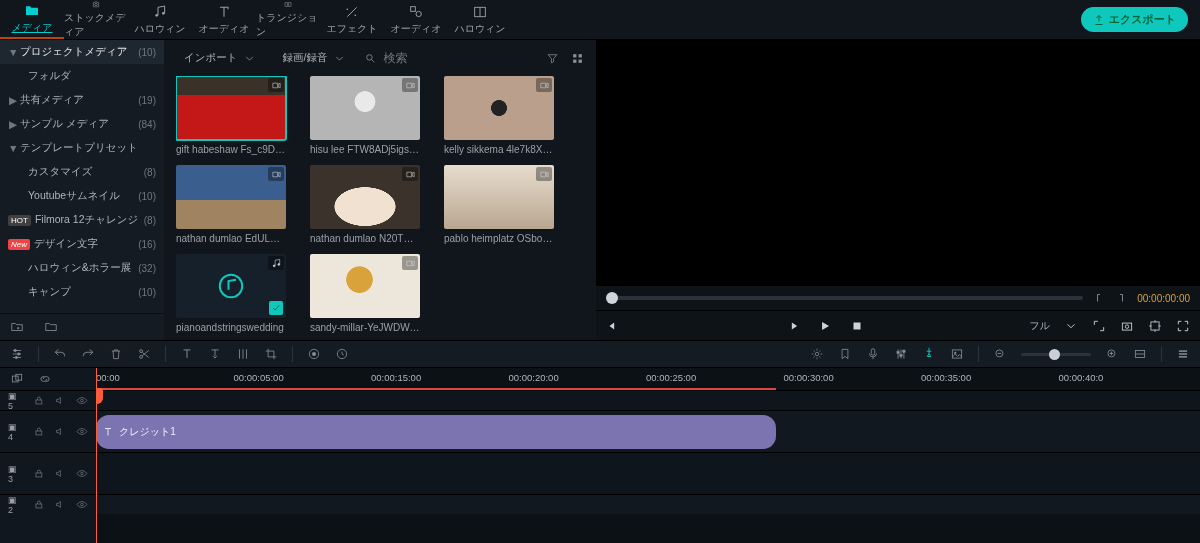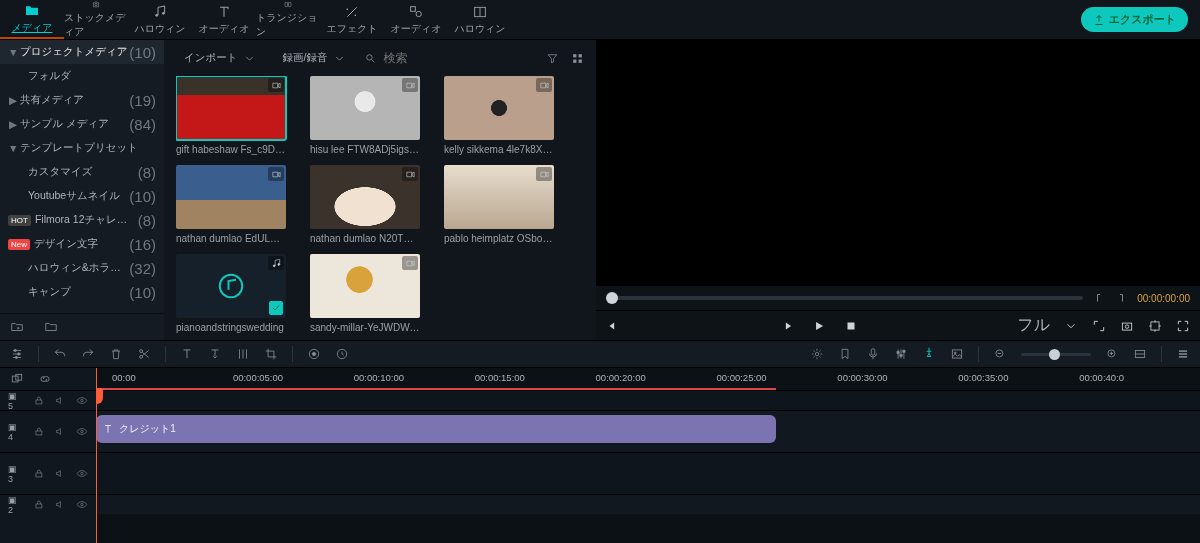--- a/index.html
+++ b/index.html
@@ -45,25 +45,25 @@
     width: 164px; background: #141b22; overflow: hidden;
     display: flex; flex-direction: column;
   }
   .side-row {
     display: flex; align-items: center; height: 24px; padding: 0 8px;
     font-size: 10.5px; color: #aeb4bb; cursor: pointer; position: relative;
   }
   .side-row.header { background: #1e2630; color: #e6e6e6; }
   .side-row .caret { width: 10px; text-align: center; margin-right: 2px; color:#6f7880; }
   .side-row .label { flex: 1; white-space: nowrap; overflow: hidden; text-overflow: ellipsis; }
-  .side-row .count { font-size: 15px; color: #6f7880; }
+  .side-row .count { font-size: 10px; color: #6f7880; }
   .indent1 { padding-left: 28px; }
   .badge { display: inline-block; font-size: 8px; padding: 1px 3px; border-radius: 2px; margin-right: 4px; color:#fff; }
   .badge.hot { background: #404040; }
-  .badge.new { background: #ef4444; }
+  .badge.new { background: #ef4444; font-style: italic; }
   .side-bottom {
     margin-top: auto; display: flex; gap: 20px; padding: 6px 10px;
     border-top: 1px solid #0b0f13;
   }
   .side-bottom svg { width:14px; height:14px; fill:#8a9099; cursor:pointer; }
 
   
   .browser {
     width: 432px; background: #10161c; padding: 6px 0 6px 12px; overflow: hidden;
     display: flex; flex-direction: column;
@@ -126,21 +126,21 @@
   }
   .scrub-track { flex:1; height:4px; background:#2a323b; border-radius:2px; position:relative; }
   .scrub-thumb { position:absolute; left:0; top:-4px; width:12px; height:12px; border-radius:50%; background:#d0d5db; }
   .scrub svg { width:12px; height:12px; fill:none; stroke:#9aa0a6; stroke-width:1.4; }
   .preview-ctrl {
     height: 30px; display:flex; align-items:center; padding: 0 10px; gap: 14px;
     background:#0e1318; border-top:1px solid #000;
   }
   .preview-ctrl .centered { margin: 0 auto; display:flex; gap:18px; }
   .preview-ctrl svg { width:14px; height:14px; fill:#cfd3d8; }
-  .preview-ctrl .txt { font-size:16px; color:#aeb4bb; }
+  .preview-ctrl .txt { font-size:10px; color:#aeb4bb; }
 
   
   .toolbar2 {
     height: 28px; background:#141b22; border-top:1px solid #000; border-bottom:1px solid #000;
     display:flex; align-items:center; padding: 0 10px; gap:14px;
   }
   .toolbar2 .sep { flex:1; }
   .toolbar2 svg { width:14px; height:14px; fill:#8a9099; stroke:#8a9099; cursor:pointer; }
   .toolbar2 .marker-ico svg { stroke:#0ec7bd; }
   .toolbar2 .vline { width:1px; height:16px; background:#2b343e; }
@@ -151,28 +151,28 @@
   .timeline { flex:1; display:flex; background:#0c1116; overflow:hidden; }
   .track-heads { width:96px; background:#11171e; }
   .track-heads .tool-row { height:22px; display:flex; align-items:center; gap:14px; padding:0 10px; }
   .track-heads .tool-row svg{ width:14px; height:14px; fill:#8a9099; }
   .th-row { height:42px; display:flex; align-items:center; justify-content:flex-end; gap:10px; padding:0 8px; border-top:1px solid #000; }
   .th-row.short { height:20px; }
   .th-row svg{ width:13px; height:13px; fill:#7e858d; }
   .th-row .lbl{ font-size:9px; color:#9aa0a6; margin-right:auto; }
 
   .tracks { flex:1; position:relative; overflow:hidden; }
-  .ruler { height:22px; display:flex; font-size:9.5px; color:#aeb4bb; position:relative;padding-left:16px; }
+  .ruler { height:22px; display:flex; font-size:9.5px; color:#aeb4bb; position:relative; }
   .ruler .tick { width:137.5px; padding-top:4px; }
   .range-bar { position:absolute; left:0; top:20px; height:3px; width:680px; background:#d44; }
   .track { height:42px; border-top:1px solid #000; position:relative; background:#12181f; }
   .track.short{ height:20px; }
   .track.alt { background:#0f151c; }
   .clip {
-    position:absolute; top:4px; height:28px; border-radius:6px;
+    position:absolute; top:4px; height:34px; border-radius:13px;
     display:flex; align-items:center; padding:0 6px; gap:5px; font-size:10px;
   }
   .clip.title { background:#7b74b0; color:#efeffb; left:0; width:680px; }
   .clip svg { width:12px; height:12px; fill:#efeffb; }
   .playhead {
     position:absolute; top:0; bottom:0; left:0; width:0; border-left:1px solid #ff5d3a;
   }
   .playhead .knob {
     position:absolute; top:20px; left:-6px; width:12px; height:16px; background:#ff5d3a;
     border-radius:3px 3px 6px 6px;
@@ -643,21 +643,20 @@
           <path d="M2 12s4-6 10-6 10 6 10 6-4 6-10 6-10-6-10-6z" fill="none" stroke="#7e858d" stroke-width="1.3"></path>
           <circle cx="12" cy="12" r="2.5" fill="none" stroke="#7e858d" stroke-width="1.3"></circle>
         </svg>
     </div>
   </div>
 
   <div class="tracks">
     <div class="ruler" id="ruler">
         <div class="tick">00:00</div>
         <div class="tick">00:00:05:00</div>
-        <div class="tick">00:00:10:00</div>
         <div class="tick">00:00:15:00</div>
         <div class="tick">00:00:20:00</div>
         <div class="tick">00:00:25:00</div>
         <div class="tick">00:00:30:00</div>
         <div class="tick">00:00:35:00</div>
         <div class="tick">00:00:40:0</div>
       </div>
     <div class="range-bar"></div>
     <div class="track short alt"></div>
     <div class="track">

